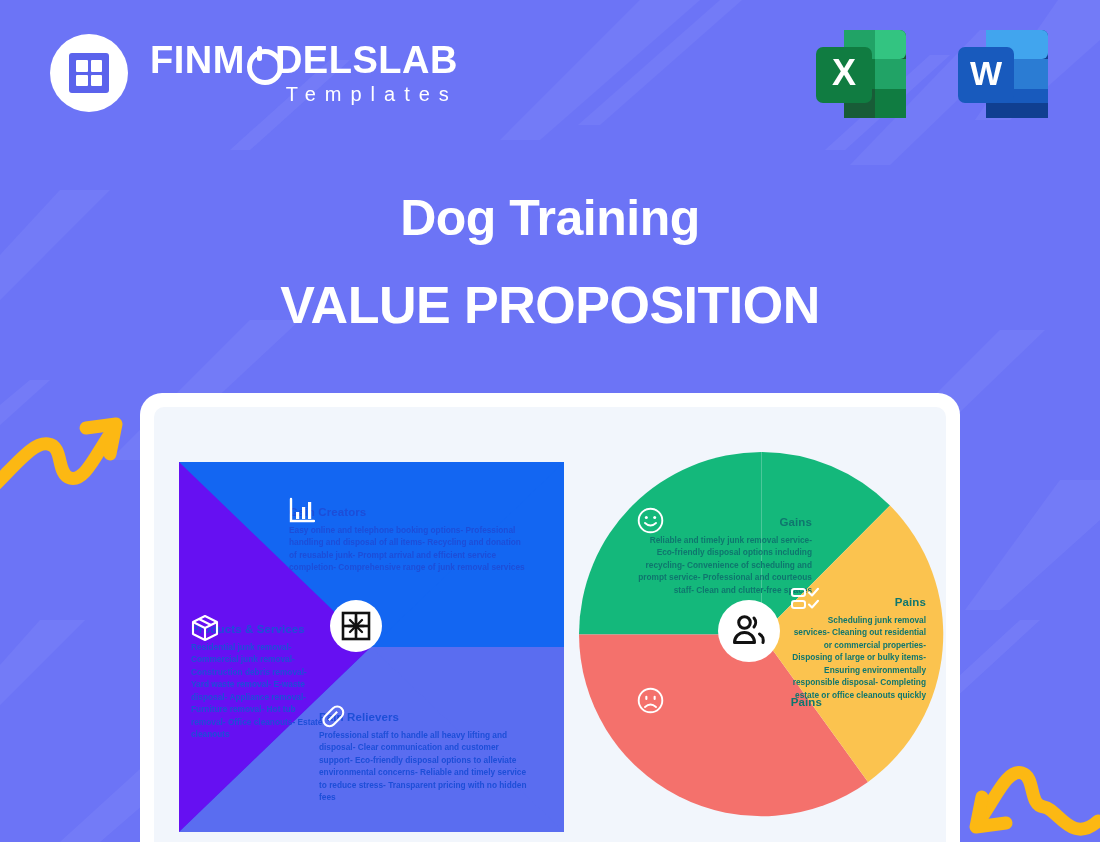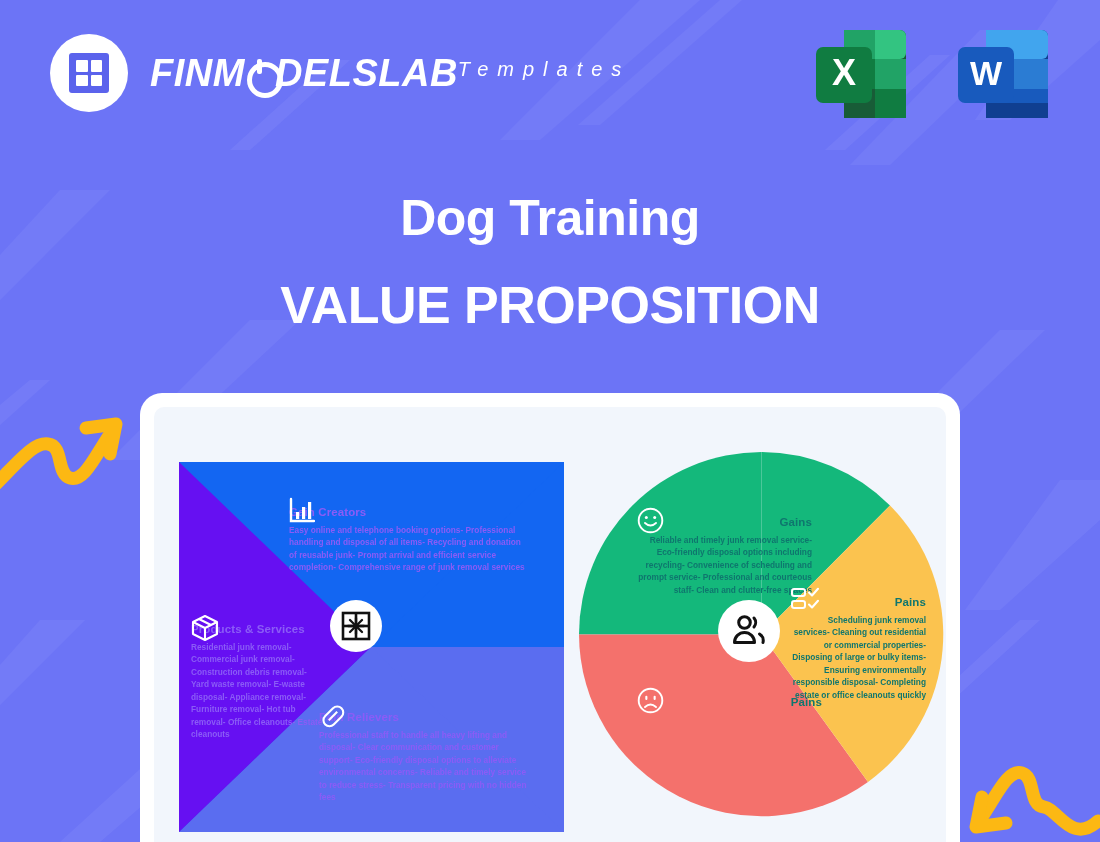--- a/index.html
+++ b/index.html
@@ -22,21 +22,21 @@
   .logo-wrap { position:absolute; left:50px; top:34px; display:flex; align-items:center; gap:22px; }
   .logo-circle {
     width:78px; height:78px; border-radius:50%;
     background:#ffffff; display:flex; align-items:center; justify-content:center;
     flex:0 0 auto;
   }
   .logo-grid { width:40px; height:40px; border:4px solid #5b63ec; border-radius:3px;
     display:grid; grid-template-columns:1fr 1fr; grid-template-rows:1fr 1fr; gap:3px; padding:3px; }
   .logo-grid i { background:#ffffff; display:block; border-radius:1px; }
   .logo-grid { background:#5b63ec; }
-  .logo-text { display:flex; flex-direction:row;font-style:italic; }
+  .logo-text { display:flex; flex-direction:column; }
   .logo-main {
     color:#ffffff; font-size:38px; font-weight:bold; letter-spacing:0.5px; line-height:1;
     position:relative; white-space:nowrap;
   }
   .logo-main .o-ring {
     display:inline-block; width:30px; height:30px; position:relative; vertical-align:-4px;
   }
   .logo-main .o-ring::before {
     content:""; position:absolute; left:2px; top:2px; width:26px; height:26px;
     border:5px solid #ffffff; border-radius:50%;
@@ -82,21 +82,21 @@
   
   .slide { position:absolute; inset:0; }
 
   
   .vp-square {
     position:absolute; left:25px; top:55px; width:385px; height:370px;
     overflow:hidden;
   }
   .vp-square svg { position:absolute; inset:0; }
 
-  .panel { position:absolute; color:#8b5cf6; }
+  .panel { position:absolute; color:#1d4ed8; }
   .panel-icon { margin-bottom:9px; }
   .panel-title { font-size:11.5px; font-weight:bold; margin-bottom:6px; letter-spacing:0.1px; }
   .panel-body { font-size:8.3px; line-height:1.5; font-weight:700; }
 
   .panel-gain-creators { left:110px; top:35px; width:238px; }
   .panel-products     { left:12px;  top:152px; width:135px; }
   .panel-relievers    { left:140px; top:240px; width:215px; }
 
   
   .vp-circle {

